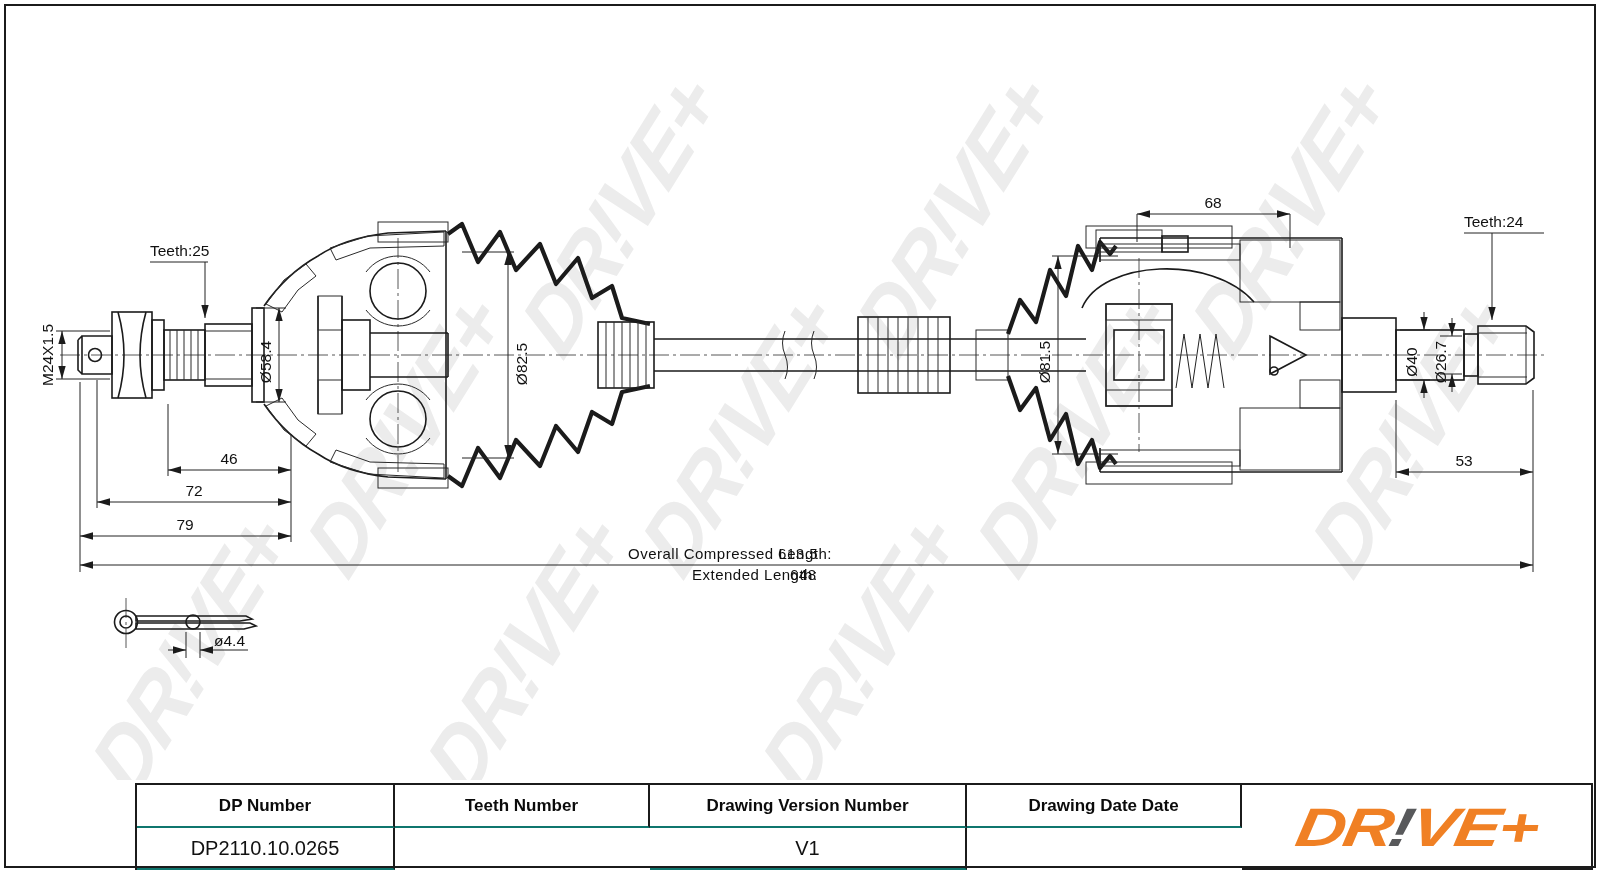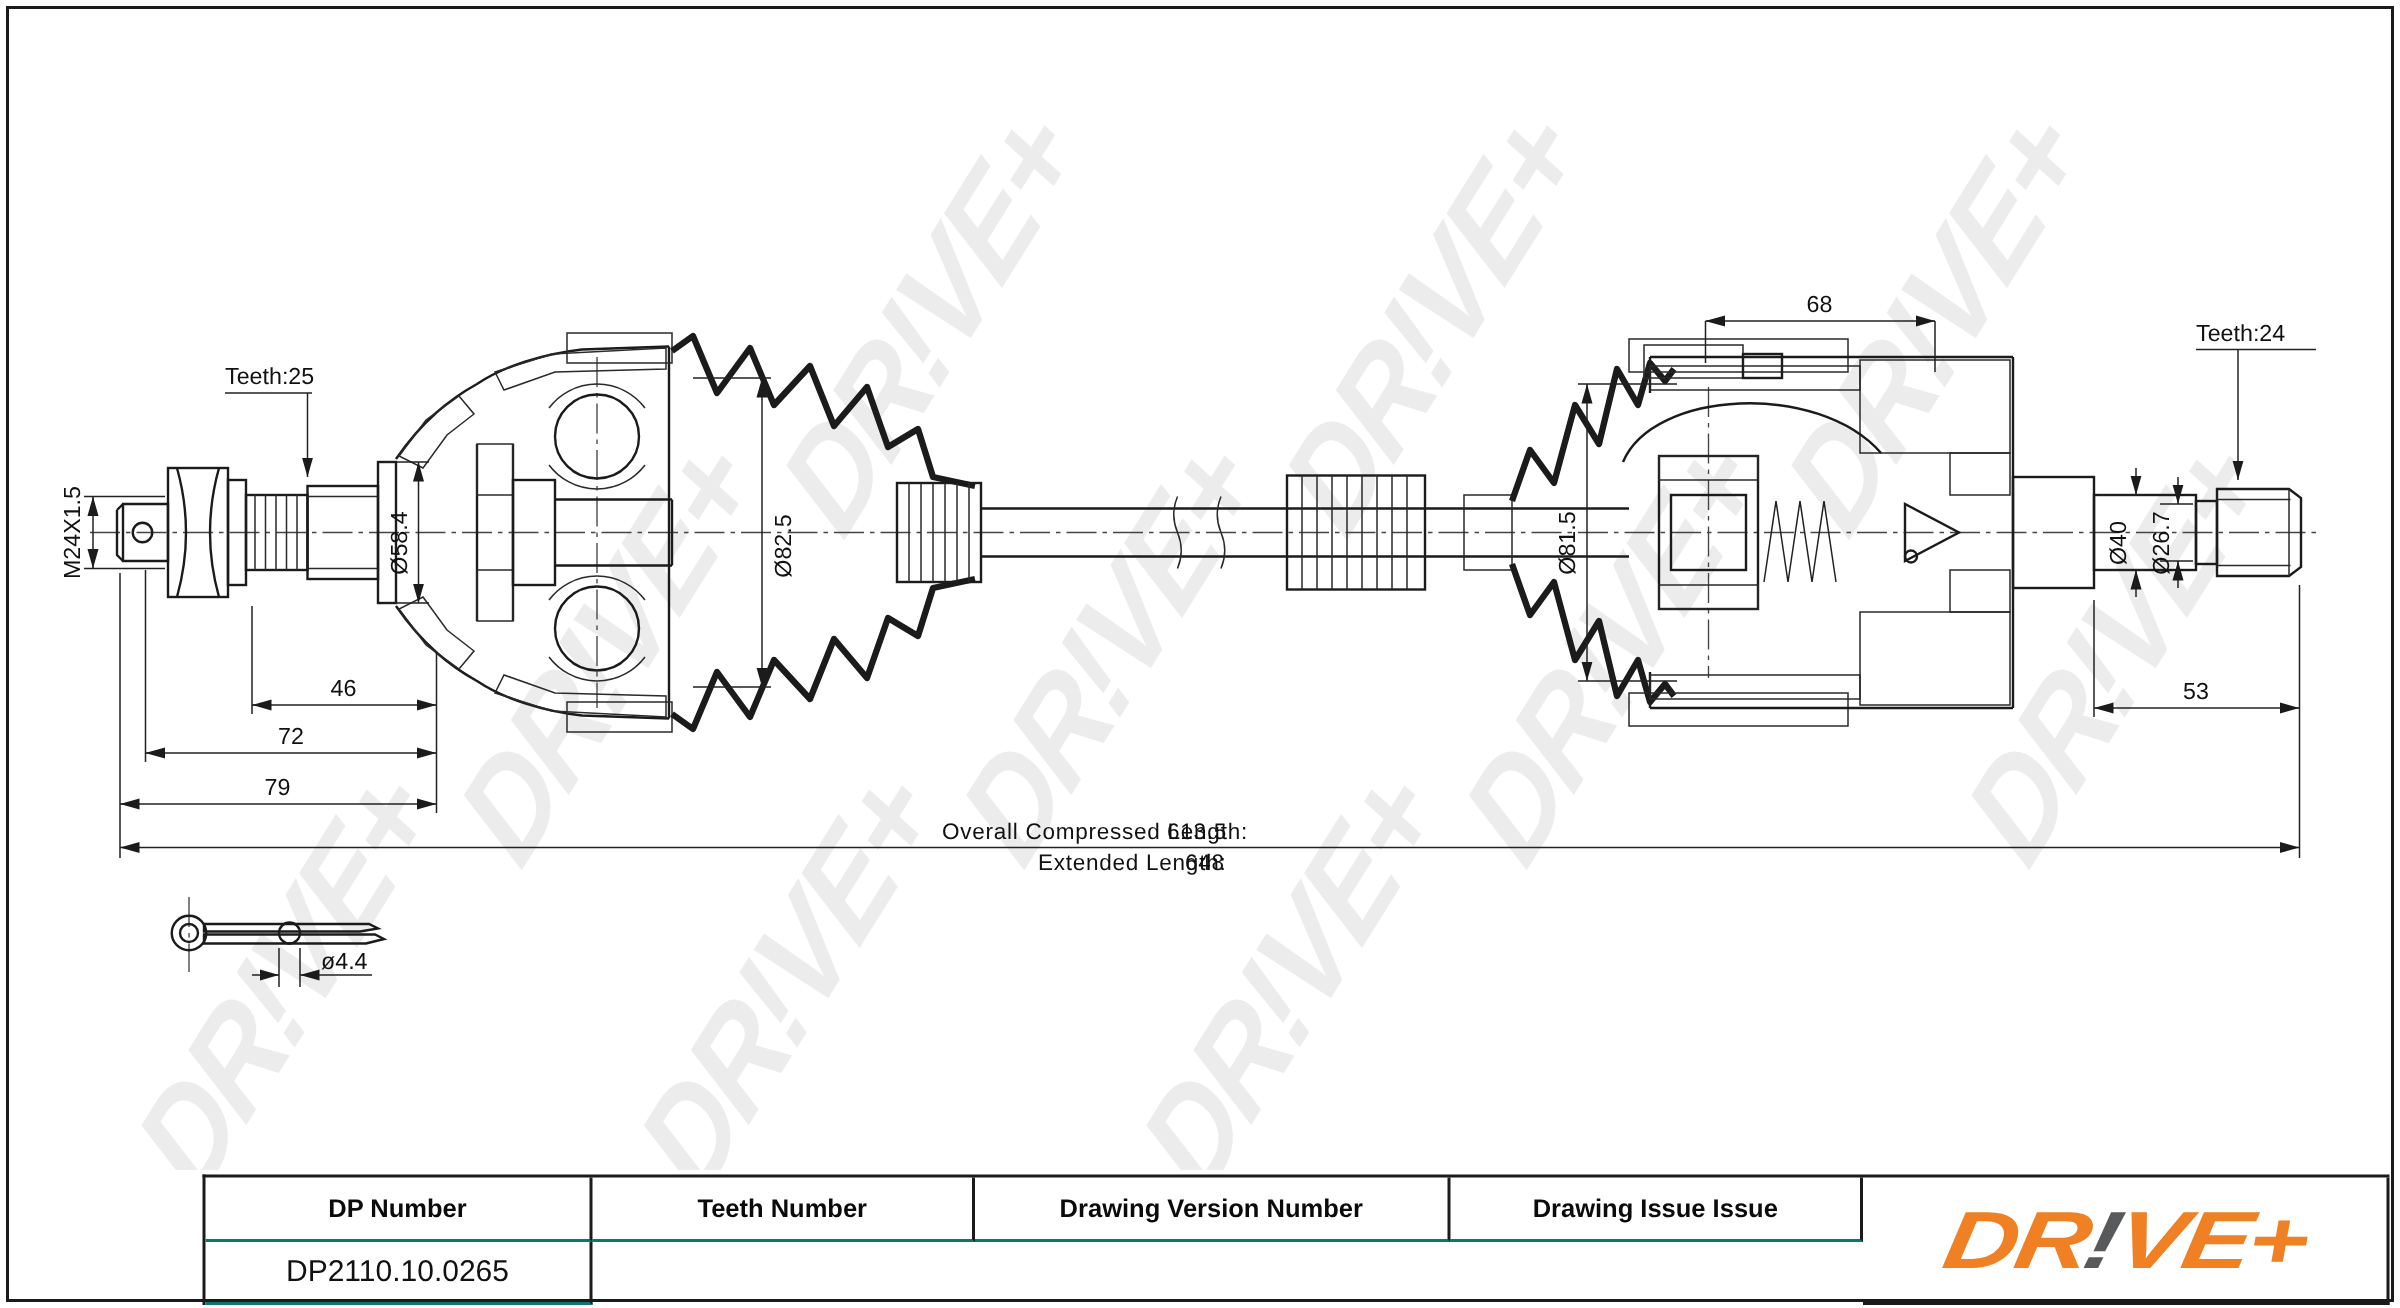--- a/index.html
+++ b/index.html
@@ -247,18 +247,19 @@
     <line class="dim" x1="168" y1="650" x2="186" y2="650" marker-end="url(#arr)"></line>
     <line class="dim" x1="200" y1="650" x2="248" y2="650" marker-start="url(#arr)"></line>
     <text x="214" y="646">ø4.4</text>
   </g>
 </svg>
 
 <div class="title-block">
   <div class="tb-cell tb-head" style="grid-column:1;grid-row:1">DP Number</div>
   <div class="tb-cell tb-head" style="grid-column:2;grid-row:1">Teeth Number</div>
   <div class="tb-cell tb-head" style="grid-column:3;grid-row:1">Drawing Version Number</div>
-  <div class="tb-cell tb-head" style="grid-column:4;grid-row:1">Drawing Issue Issue</div>
+  <div class="tb-cell tb-head" style="grid-column:4;grid-row:1">Drawing Date Date</div>
   <div class="tb-logo">
     <div class="logo"><span>DR</span><span class="bang">!</span><span>VE+</span></div>
   </div>
   <div class="tb-cell tb-val" style="grid-column:1;grid-row:2">DP2110.10.0265</div>
+  <div class="tb-cell tb-val" style="grid-column:3;grid-row:2">V1</div>
 </div>
 
 </body></html>

